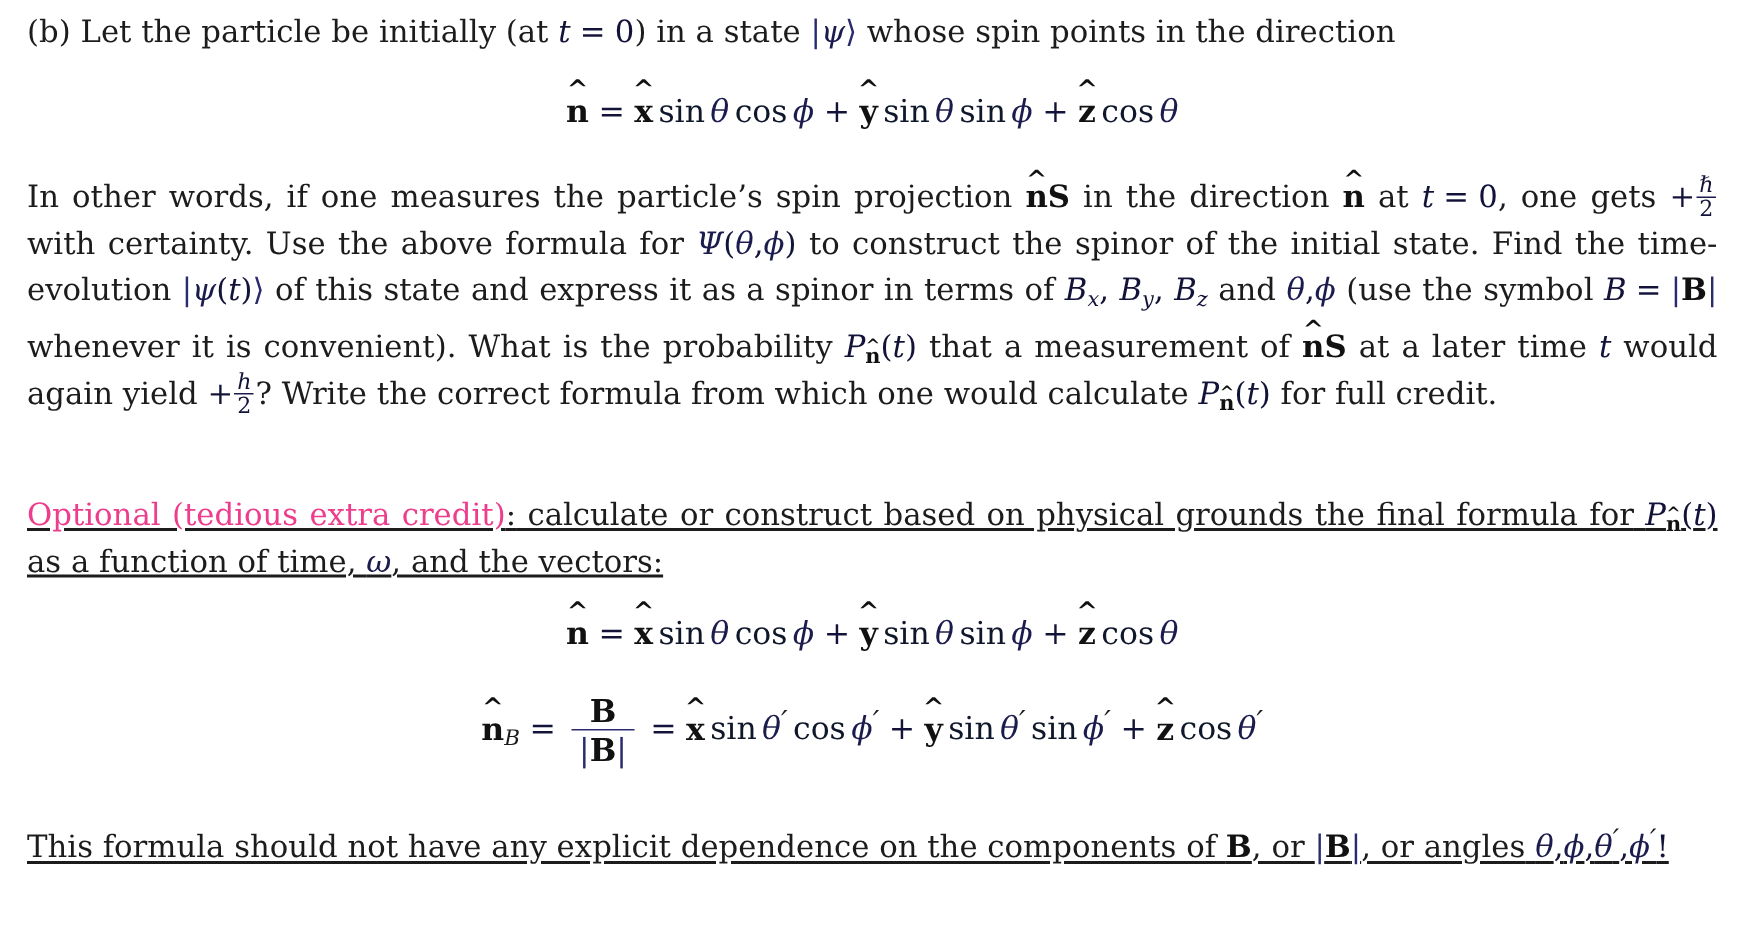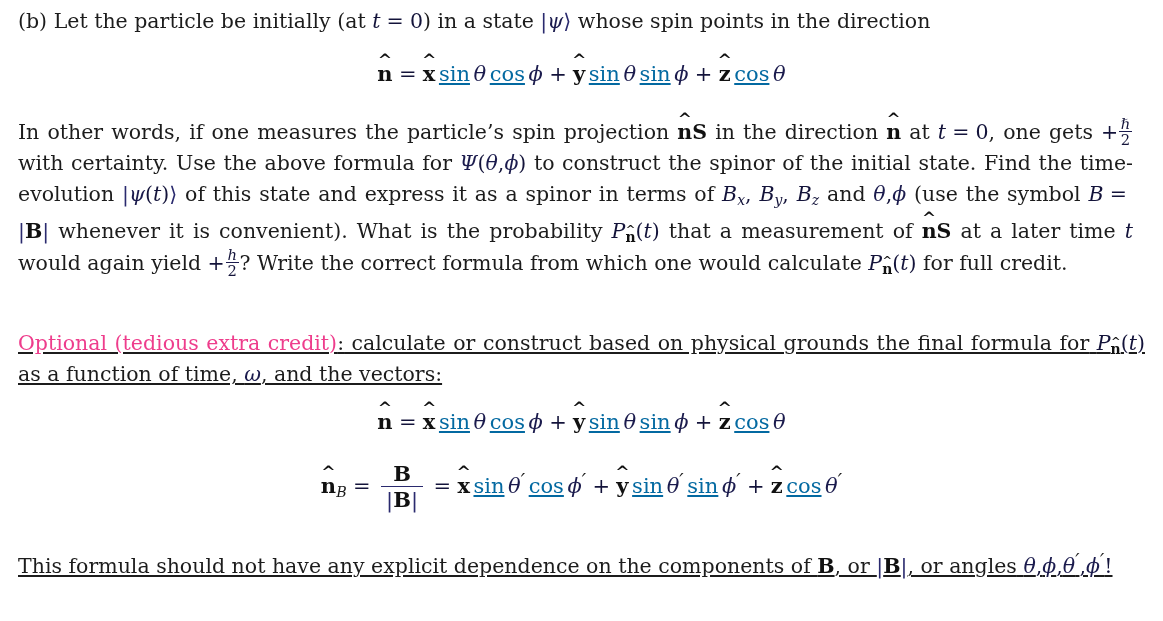--- a/index.html
+++ b/index.html
@@ -59,22 +59,21 @@
     font-style: italic;
     color: #1b1b4d;
   }
   .mb {           
     font-weight: bold;
     font-style: normal;
     color: #111111;
   }
   .mop {          
     font-style: normal;
-    color: #0369a1;
-    text-decoration: underline;
+    color: #0f172a;
   }
   .mn {           
     font-style: normal;
     color: #13133a;
   }
   .bar {          
     color: #2a2a6e;
     font-style: normal;
   }
   .ket {
@@ -145,21 +144,21 @@
     font-size: 0.92em;
     vertical-align: 0.30em;
     letter-spacing: 0;
   }
   .thin { display: inline-block; width: 0.17em; }
   .med  { display: inline-block; width: 0.30em; }
 
   
   #para-b        { position: absolute; top: 6px;   left: 0; right: 0; }
   #eq-n-1        { position: absolute; top: 62px;  left: 0; right: 0; }
-  #para-main     { position: absolute; top: 116px; left: 0; right: 12px; }
+  #para-main     { position: absolute; top: 116px; left: 0; right: 0; }
   #para-optional { position: absolute; top: 328px; left: 0; right: 0; text-decoration: underline; }
   #eq-n-2        { position: absolute; top: 410px; left: 0; right: 0; }
   #eq-nb         { position: absolute; top: 462px; left: 0; right: 0; }
   #para-final    { position: absolute; top: 545px; left: 0; right: 0; text-decoration: underline; }
 
   .optional-label { color: #ee3d8c; }
 </style>
 </head>
 <body>
 

